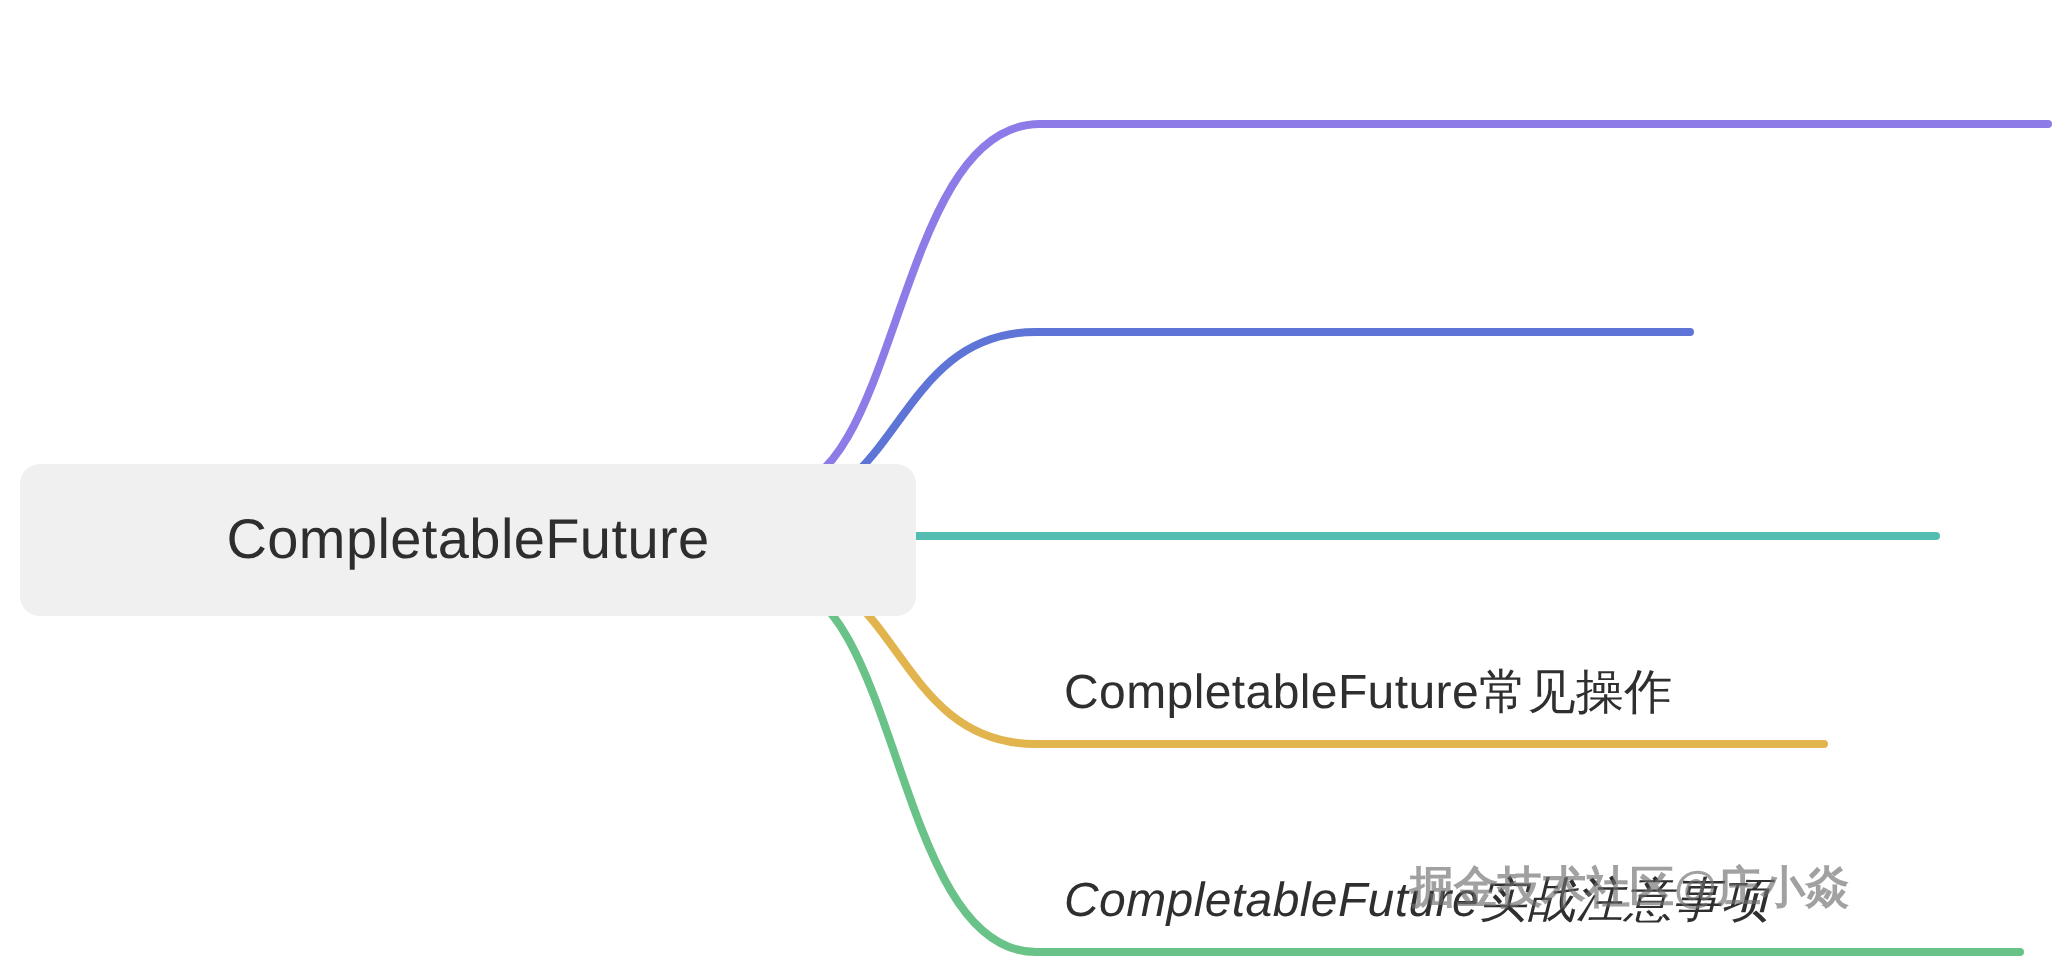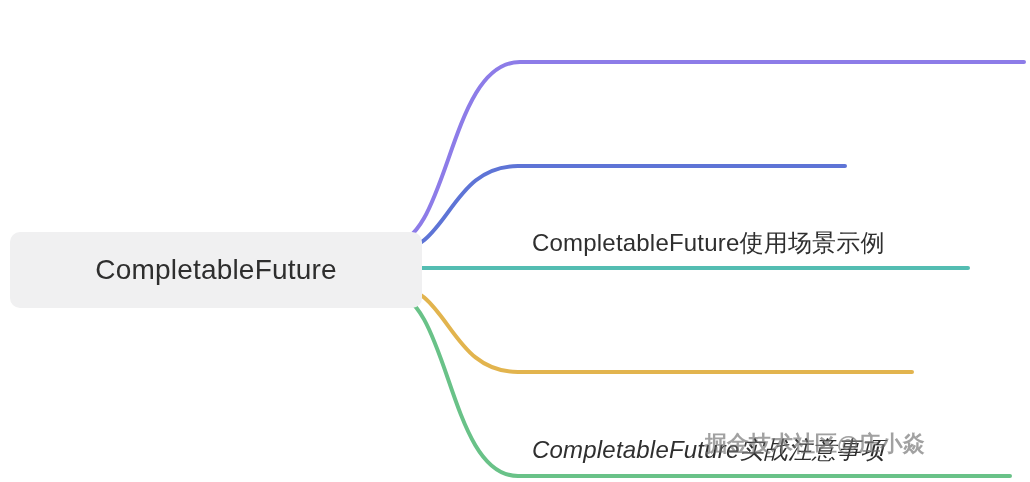--- a/index.html
+++ b/index.html
@@ -24,21 +24,21 @@
   }
   .edges path {
     fill: none;
     stroke-width: 4;
     stroke-linecap: round;
   }
   .root-node {
     position: absolute;
     left: 10px;
     top: 232px;
-    width: 412px;
+    width: 448px;
     height: 76px;
     background: #f0f0f1;
     border-radius: 10px;
     display: flex;
     align-items: center;
     justify-content: center;
     font-size: 28px;
     font-weight: 500;
     color: #2e2e2e;
     letter-spacing: 0.2px;
@@ -81,20 +81,20 @@
     <path d="M390,284 C450,286 448,372 518,372 H912" stroke="#e2b44e"></path>
     <path d="M390,291 C450,296 448,476 518,476 H1010" stroke="#69c288"></path>
   </svg>
 
   <div class="root-node">
     <span>CompletableFuture</span>
   </div>
 
 
 
-  <div class="branch-label b3">CompletableFuture使用场景示例</div>
 
+  <div class="branch-label b4">CompletableFuture常见操作</div>
 
   <div class="branch-label b5">CompletableFuture实战注意事项</div>
 
   <div class="watermark">掘金技术社区@庄小焱</div>
 
 </div>
 
 </body></html>

